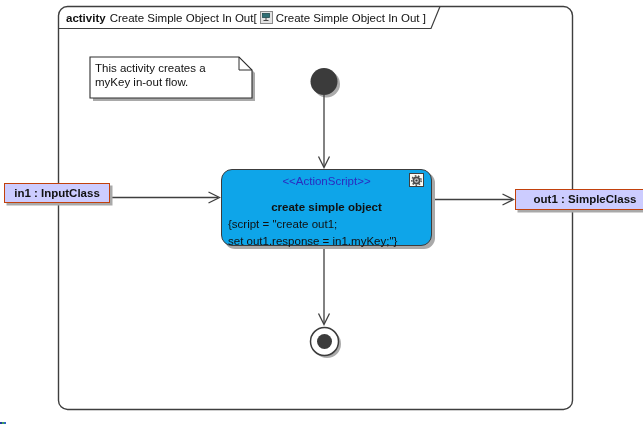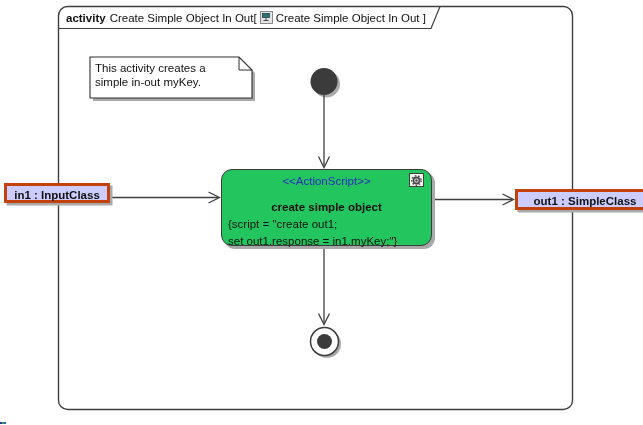--- a/index.html
+++ b/index.html
@@ -19,33 +19,33 @@
     border:1px solid #8a8a8a;background:#e3e3e3;position:relative;box-sizing:border-box;
   }
   .mini-icon svg{position:absolute;left:0;top:0;}
   
   #note-text{
     left:95px;top:61px;width:152px;font-size:11.5px;line-height:14px;white-space:nowrap;
   }
   
   #action-node{
     left:221px;top:169px;width:211px;height:77px;box-sizing:border-box;
-    background:#22c55e;border:1.4px solid #3C3C3C;border-radius:11px;
+    background:#0ea5e9;border:1.4px solid #3C3C3C;border-radius:11px;
     box-shadow:3px 3px 0 #A9A9A9;font-size:11.5px;line-height:15px;
   }
   #action-node .stereo{margin-top:4px;text-align:center;color:#2B2BC0;}
   #action-node .aname{margin-top:11px;text-align:center;font-weight:bold;}
   #action-node .script{margin:2px 0 0 6px;text-align:left;white-space:nowrap;}
   #gear-badge{
     position:absolute;right:7px;top:3px;width:15px;height:14px;box-sizing:border-box;
     border:1px solid #3F3F3F;background:#FAFAF4;display:flex;align-items:center;justify-content:center;
   }
   
   .pin{
-    box-sizing:border-box;background:#CCCCFF;border:3px solid #c2410c;
+    box-sizing:border-box;background:#CCCCFF;border:1px solid #c2410c;
     box-shadow:2.5px 2.5px 0 #A9A9A9;font-weight:bold;font-size:11.5px;
     text-align:center;white-space:nowrap;
   }
   #pin-in{left:4px;top:183px;width:106px;height:20px;line-height:18px;}
   #pin-out{left:515px;top:189px;width:140px;height:21px;line-height:19px;}
   
   #artifact{left:0;top:422px;display:flex;gap:0;}
   #artifact i{display:block;width:2px;height:2px;}
 </style>
 </head>
@@ -84,21 +84,21 @@
 
   <div class="abs" id="frame-title">
     <span class="kw">activity</span><span>Create Simple Object In Out[</span><span class="mini-icon"><svg width="11" height="11" viewBox="0 0 11 11">
           <rect x="1.5" y="1.5" width="7" height="4" fill="#2F6F74" stroke="#1d4a4e" stroke-width="0.8"></rect>
           <path d="M5,5.5 L5,8.5 M2.5,8.5 L7.5,8.5" stroke="#444" stroke-width="1" fill="none"></path>
         </svg></span><span>Create Simple Object In Out ]</span>
   </div>
 
   <div class="abs" id="note-text">
     <div>This activity creates a</div>
-    <div>simple in-out myKey.</div>
+    <div>myKey in-out flow.</div>
   </div>
 
   <div class="abs" id="action-node">
     <div class="stereo">&lt;&lt;ActionScript&gt;&gt;</div>
     <div class="aname">create simple object</div>
     <div class="script">{script = "create out1;</div>
     <div class="script">set out1.response = in1.myKey;"}</div>
     <div id="gear-badge">
       <svg width="11" height="11" viewBox="0 0 11 11">
         <circle cx="5.5" cy="5.5" r="4.7" fill="none" stroke="#4A4A4A" stroke-width="1.4" stroke-dasharray="1.6 1.7"></circle>

